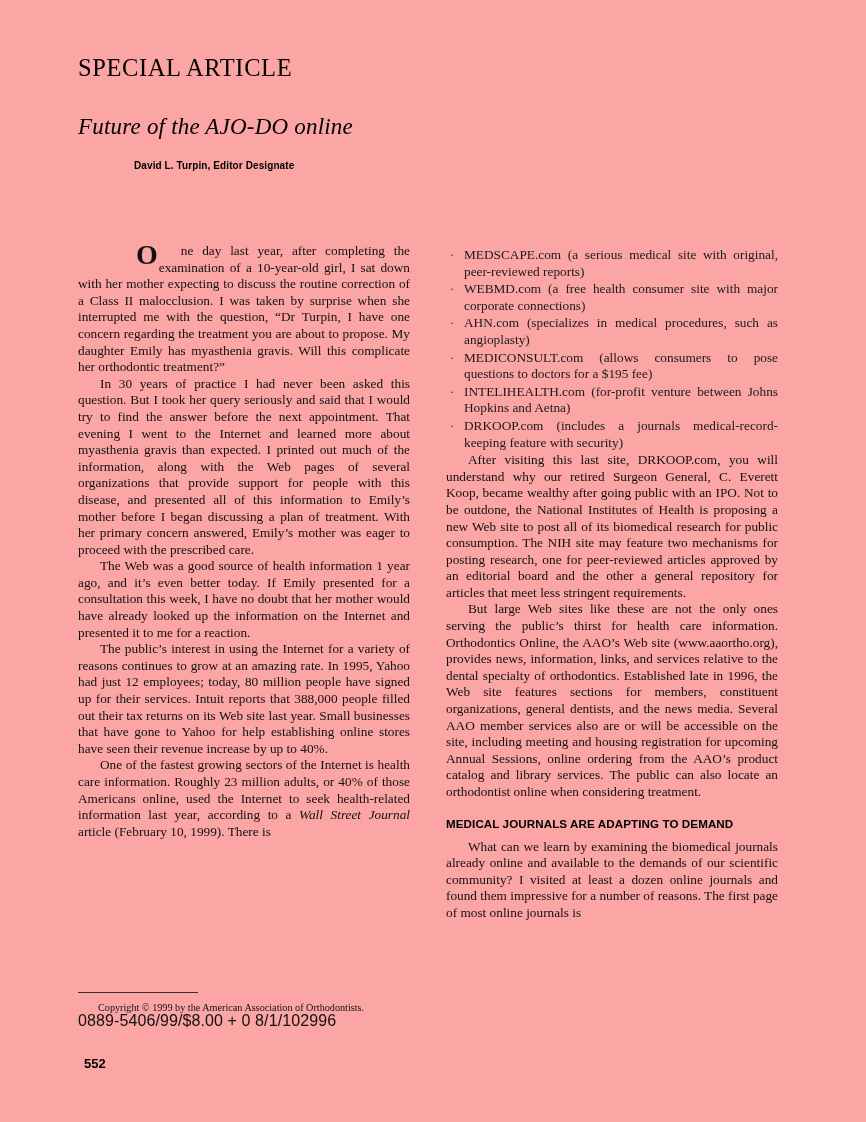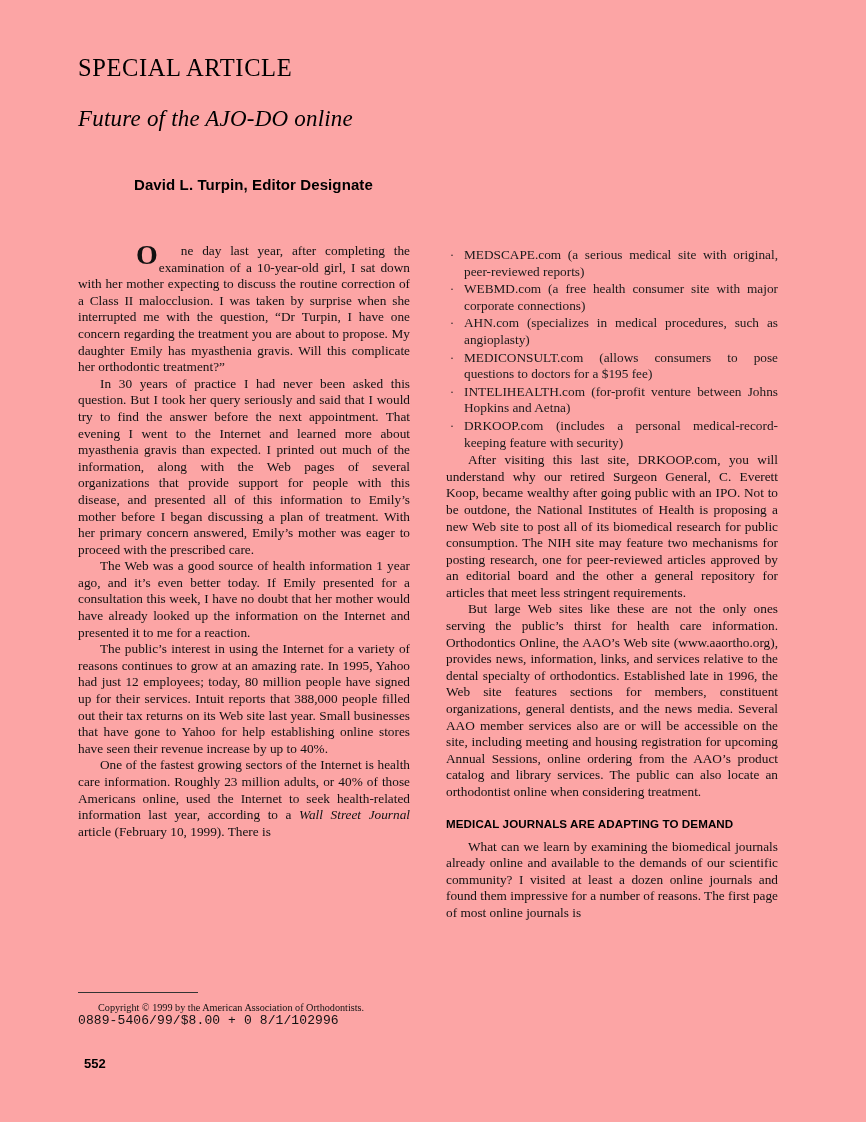--- a/index.html
+++ b/index.html
@@ -29,29 +29,29 @@
     font-weight: normal;
     margin: 0 0 0 0;
     padding-top: 6px;
     color: #000;
   }
   .article-title {
     font-family: "Liberation Serif", serif;
     font-style: italic;
     font-size: 23px;
     font-weight: normal;
-    margin: 24px 0 0 0;
+    margin: 32px 0 0 0;
     color: #000;
     letter-spacing: 0.2px;
   }
   .byline {
     font-family: "Liberation Sans", sans-serif;
-    font-size: 15px;
-    font-weight: bold;
-    margin: 44px 0 0 56px;
+    font-size: 10px;
+    font-weight: bold;
+    margin: 20px 0 0 56px;
     color: #000;
     letter-spacing: 0.1px;
   }
   .columns {
     position: absolute;
     left: 78px;
     top: 243px;
     width: 700px;
     display: flex;
     gap: 36px;
@@ -126,24 +126,24 @@
     margin-bottom: 8px;
   }
   .copyright {
     font-size: 10.2px;
     line-height: 13px;
     color: #111;
     font-family: "Liberation Serif", serif;
     margin-left: 20px;
   }
   .issn {
-    font-size: 13px;
+    font-size: 16px;
     line-height: 13px;
     color: #111;
-    font-family: Liberation Mono, monospace;
+    font-family: Liberation Sans, sans-serif;
     letter-spacing: 0.1px;
   }
   .page-number {
     position: absolute;
     left: 84px;
     top: 1056px;
     font-family: "Liberation Sans", sans-serif;
     font-weight: bold;
     font-size: 13px;
     color: #000;
@@ -171,21 +171,21 @@
       <p class="body"><span>One of the fastest growing sectors of the Internet is health care information. Roughly 23 million adults, or 40% of those Americans online, used the Internet to seek health-related information last year, according to a </span><span class="italic">Wall Street Journal</span><span> article (February 10, 1999). There is</span></p>
     </div>
 
     <div class="col">
       <ul class="sites">
         <li><span class="bullet">·</span><span>MEDSCAPE.com (a serious medical site with original, peer-reviewed reports)</span></li>
         <li><span class="bullet">·</span><span>WEBMD.com (a free health consumer site with major corporate connections)</span></li>
         <li><span class="bullet">·</span><span>AHN.com (specializes in medical procedures, such as angioplasty)</span></li>
         <li><span class="bullet">·</span><span>MEDICONSULT.com (allows consumers to pose questions to doctors for a $195 fee)</span></li>
         <li><span class="bullet">·</span><span>INTELIHEALTH.com (for-profit venture between Johns Hopkins and Aetna)</span></li>
-        <li><span class="bullet">·</span><span>DRKOOP.com (includes a personal medical-record-keeping feature with security)</span></li>
+        <li><span class="bullet">·</span><span>DRKOOP.com (includes a journals medical-record-keeping feature with security)</span></li>
       </ul>
       <p class="body">After visiting this last site, DRKOOP.com, you will understand why our retired Surgeon General, C. Everett Koop, became wealthy after going public with an IPO. Not to be outdone, the National Institutes of Health is proposing a new Web site to post all of its biomedical research for public consumption. The NIH site may feature two mechanisms for posting research, one for peer-reviewed articles approved by an editorial board and the other a general repository for articles that meet less stringent requirements.</p>
       <p class="body">But large Web sites like these are not the only ones serving the public’s thirst for health care information. Orthodontics Online, the AAO’s Web site (www.aaortho.org), provides news, information, links, and services relative to the dental specialty of orthodontics. Established late in 1996, the Web site features sections for members, constituent organizations, general dentists, and the news media. Several AAO member services also are or will be accessible on the site, including meeting and housing registration for upcoming Annual Sessions, online ordering from the AAO’s product catalog and library services. The public can also locate an orthodontist online when considering treatment.</p>
       <div class="subhead">MEDICAL JOURNALS ARE ADAPTING TO DEMAND</div>
       <p class="body">What can we learn by examining the biomedical journals already online and available to the demands of our scientific community? I visited at least a dozen online journals and found them impressive for a number of reasons. The first page of most online journals is</p>
     </div>
 
   </div>
 
   <div class="footer">

